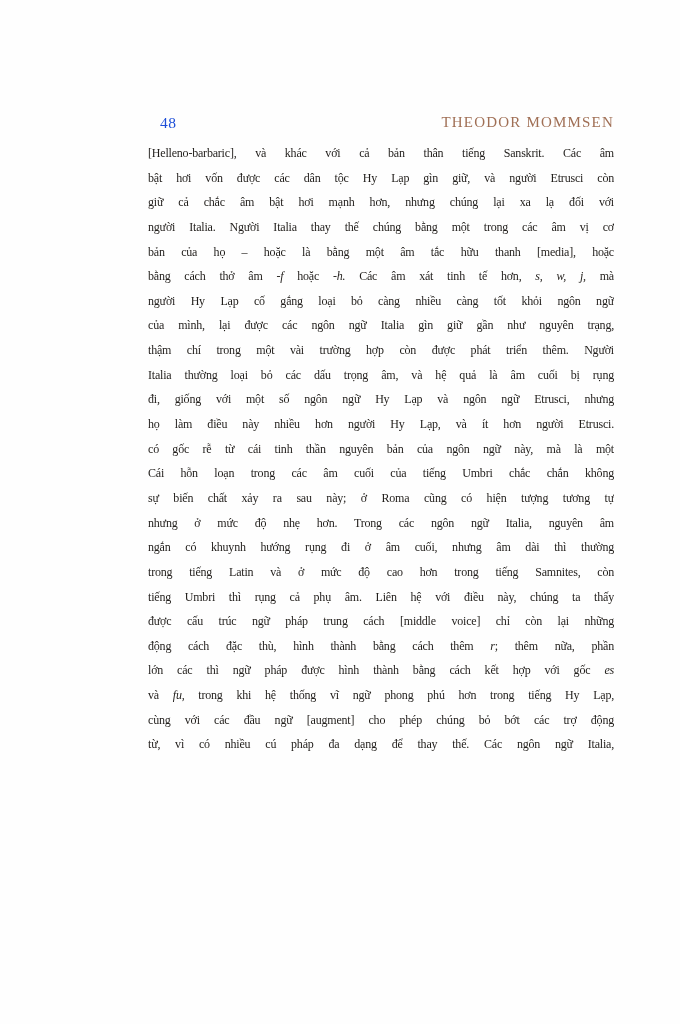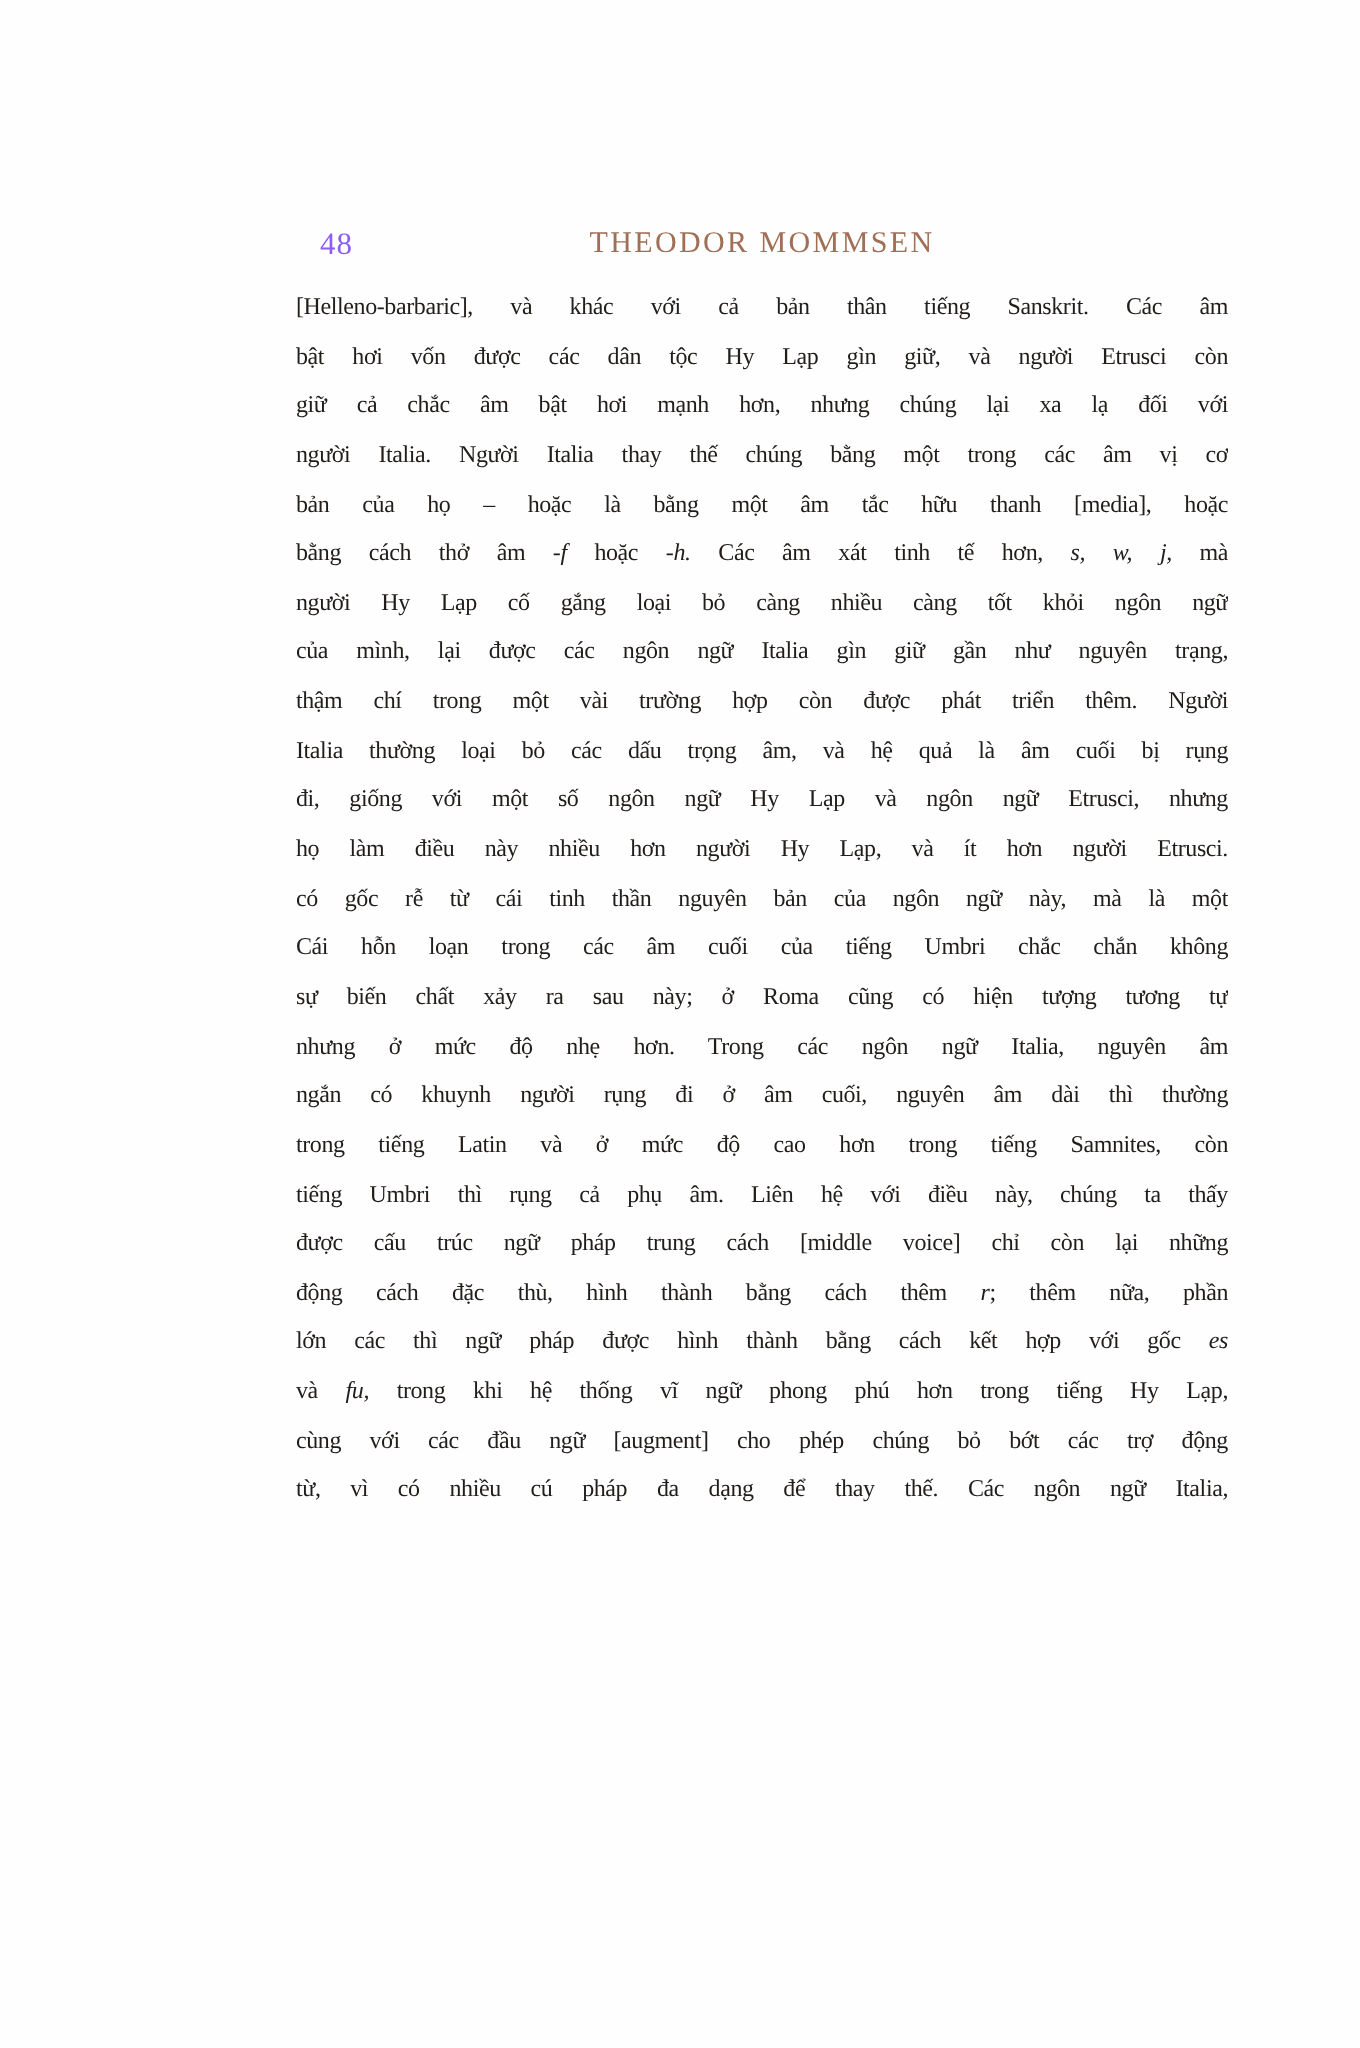--- a/index.html
+++ b/index.html
@@ -13,26 +13,26 @@
   .page {
     position: absolute; inset: 0;
     background: #fefefe;
   }
   .page-header {
     position: absolute;
     top: 114px; left: 148px; width: 466px; height: 22px;
   }
   .folio {
     position: absolute; left: 12px; top: 0;
-    font-size: 15.5px; color: #8b5cf6;
+    font-size: 15.5px; color: #1d4ed8;
     letter-spacing: 0.5px;
   }
   .running-title {
     position: absolute; left: 0; right: 0; top: 0;
-    text-align: center;
+    text-align: right;
     font-size: 15px; color: #a06f55;
     letter-spacing: 1.2px;
   }
   .body-text {
     position: absolute;
     top: 141px; left: 148px; width: 466px;
     color: #201d1a;
     font-size: 12px;
     letter-spacing: -0.2px;
   }
@@ -64,21 +64,21 @@
       <div class="line"><span>người Hy Lạp cố gắng loại bỏ càng nhiều càng tốt khỏi ngôn ngữ</span></div>
       <div class="line"><span>của mình, lại được các ngôn ngữ Italia gìn giữ gần như nguyên trạng,</span></div>
       <div class="line"><span>thậm chí trong một vài trường hợp còn được phát triển thêm. Người</span></div>
       <div class="line"><span>Italia thường loại bỏ các dấu trọng âm, và hệ quả là âm cuối bị rụng</span></div>
       <div class="line"><span>đi, giống với một số ngôn ngữ Hy Lạp và ngôn ngữ Etrusci, nhưng</span></div>
       <div class="line"><span>họ làm điều này nhiều hơn người Hy Lạp, và ít hơn người Etrusci.</span></div>
       <div class="line"><span>có gốc rễ từ cái tinh thần nguyên bản của ngôn ngữ này, mà là một</span></div>
       <div class="line"><span>Cái hỗn loạn trong các âm cuối của tiếng Umbri chắc chắn không</span></div>
       <div class="line"><span>sự biến chất xảy ra sau này; ở Roma cũng có hiện tượng tương tự</span></div>
       <div class="line"><span>nhưng ở mức độ nhẹ hơn. Trong các ngôn ngữ Italia, nguyên âm</span></div>
-      <div class="line"><span>ngắn có khuynh người rụng đi ở âm cuối, nguyên âm dài thì thường</span></div>
+      <div class="line"><span>ngắn có khuynh hướng rụng đi ở âm cuối, nhưng âm dài thì thường</span></div>
       <div class="line"><span>trong tiếng Latin và ở mức độ cao hơn trong tiếng Samnites, còn</span></div>
       <div class="line"><span>tiếng Umbri thì rụng cả phụ âm. Liên hệ với điều này, chúng ta thấy</span></div>
       <div class="line"><span>được cấu trúc ngữ pháp trung cách [middle voice] chỉ còn lại những</span></div>
       <div class="line"><span>động cách đặc thù, hình thành bằng cách thêm </span><span class="it">r</span><span>; thêm nữa, phần</span></div>
       <div class="line"><span>lớn các thì ngữ pháp được hình thành bằng cách kết hợp với gốc </span><span class="it">es</span></div>
       <div class="line"><span>và </span><span class="it">fu,</span><span> trong khi hệ thống vĩ ngữ phong phú hơn trong tiếng Hy Lạp,</span></div>
       <div class="line"><span>cùng với các đầu ngữ [augment] cho phép chúng bỏ bớt các trợ động</span></div>
       <div class="line"><span>từ, vì có nhiều cú pháp đa dạng để thay thế. Các ngôn ngữ Italia,</span></div>
     </div>
 </div>

